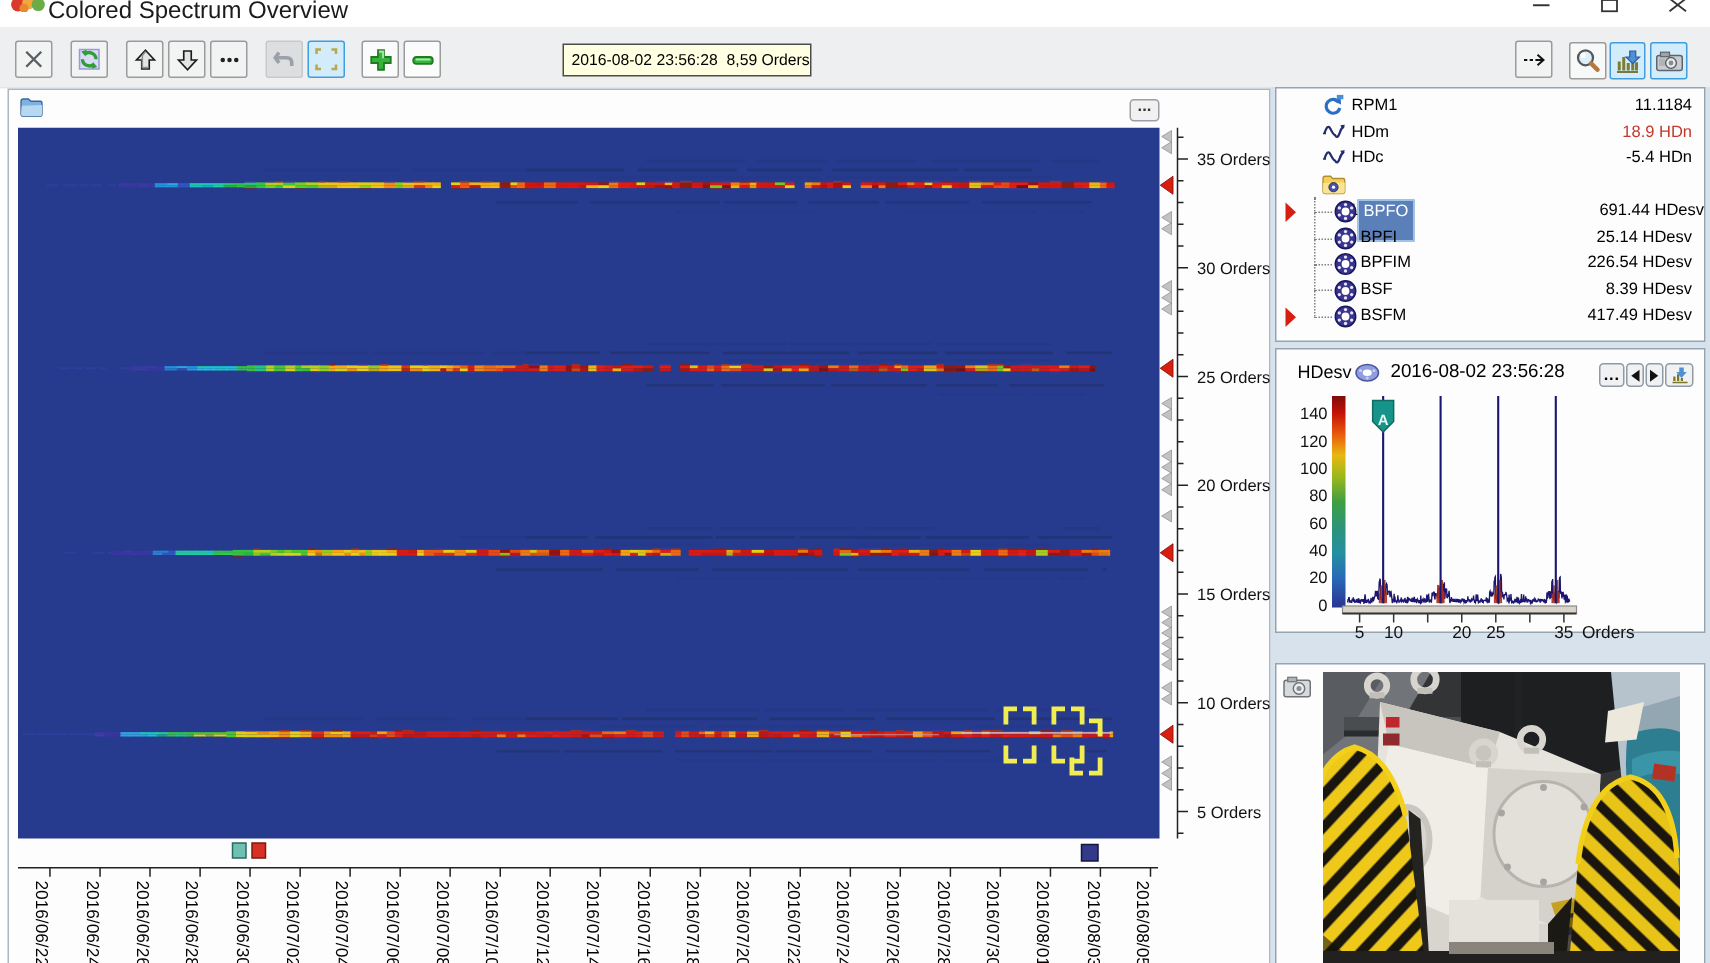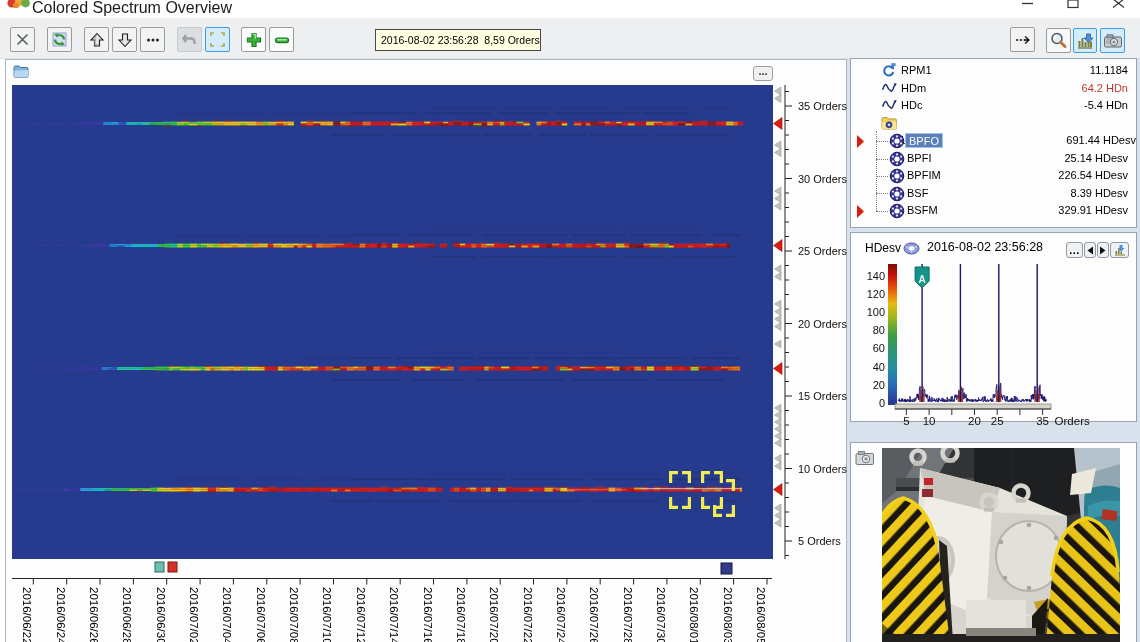--- a/index.html
+++ b/index.html
@@ -1417,21 +1417,21 @@
         <rect x="10.2" y="0.2" width="4.4" height="3" fill="#4a8fd4"></rect>
       </svg></div>
     <span class="abs" style="left:50px;top:5px">RPM1</span>
     <span class="abs" style="right:8px;top:5px;color:#000">11.1184</span>
     <div class="abs" style="left:30px;top:21.5px"><svg width="16" height="14" viewBox="0 0 16 14">
         <path d="M1 8 h2" stroke="#333" stroke-width="1"></path>
         <path d="M2 8 Q4 1 6 5 T9 9 Q10.5 12 12 8 Q13 4.5 15 3" fill="none" stroke="#232d6e" stroke-width="1.5"></path>
         <path d="M12.5 2.5 L15.6 2.2 L14.2 5.2 Z" fill="#232d6e"></path>
       </svg></div>
     <span class="abs" style="left:50px;top:22.5px">HDm</span>
-    <span class="abs" style="right:8px;top:22.5px;color:#c0392b">64.2 HDn</span>
+    <span class="abs" style="right:8px;top:22.5px;color:#c0392b">18.9 HDn</span>
     <div class="abs" style="left:30px;top:39.0px"><svg width="16" height="14" viewBox="0 0 16 14">
         <path d="M1 8 h2" stroke="#333" stroke-width="1"></path>
         <path d="M2 8 Q4 1 6 5 T9 9 Q10.5 12 12 8 Q13 4.5 15 3" fill="none" stroke="#232d6e" stroke-width="1.5"></path>
         <path d="M12.5 2.5 L15.6 2.2 L14.2 5.2 Z" fill="#232d6e"></path>
       </svg></div>
     <span class="abs" style="left:50px;top:40.0px">HDc</span>
     <span class="abs" style="right:8px;top:40.0px;color:#000">-5.4 HDn</span>
     <div class="abs" style="left:30px;top:56.5px"><svg width="17" height="14" viewBox="0 0 17 14">
         <path d="M1 3 Q1 1.5 2.5 1.5 L6 1.5 L7.5 3 L14.5 3 Q15.5 3 15.5 4.5 L15.5 11.5 Q15.5 13 14 13 L2.5 13 Q1 13 1 11.5 Z" fill="#f4cf5c" stroke="#b08f2a" stroke-width="0.9"></path>
         <path d="M1.2 6 L15.5 5.6 L15.5 11.5 Q15.5 13 14 13 L2.5 13 Q1 13 1 11.5 Z" fill="#fbe394"></path>
@@ -1448,21 +1448,21 @@
         <circle cx="8" cy="8" r="2.6" fill="#fff"></circle>
         <g fill="#e8e8f8">
           <circle cx="8" cy="3.4" r="1.1"></circle>
           <circle cx="12.1" cy="5.6" r="1.1"></circle>
           <circle cx="12.1" cy="10.4" r="1.1"></circle>
           <circle cx="8" cy="12.6" r="1.1"></circle>
           <circle cx="3.9" cy="10.4" r="1.1"></circle>
           <circle cx="3.9" cy="5.6" r="1.1"></circle>
         </g>
       </svg></div>
-    <span class="abs" style="left:54px;top:74.0px;background:#5b7fb8;border:1px solid #9ec4ea;color:#fff;padding:0 3px;height:15px;line-height:14px">BPFO</span>
+    <span class="abs" style="left:54px;top:74.0px;background:#5b7fb8;border:1px solid #9ec4ea;color:#fff;padding:0 3px;height:28px;line-height:14px">BPFO</span>
     <span class="abs" style="right:0;top:75.0px;color:#000">691.44 HDesv</span>
     <div class="abs" style="left:38px;top:91.5px"><svg width="16" height="16" viewBox="0 0 16 16">
         <circle cx="8" cy="8" r="6.8" fill="#3a3690"></circle>
         <circle cx="8" cy="8" r="6.8" fill="none" stroke="#191660" stroke-width="1"></circle>
         <circle cx="8" cy="8" r="2.6" fill="#fff"></circle>
         <g fill="#e8e8f8">
           <circle cx="8" cy="3.4" r="1.1"></circle>
           <circle cx="12.1" cy="5.6" r="1.1"></circle>
           <circle cx="12.1" cy="10.4" r="1.1"></circle>
           <circle cx="8" cy="12.6" r="1.1"></circle>
@@ -1512,21 +1512,21 @@
         <g fill="#e8e8f8">
           <circle cx="8" cy="3.4" r="1.1"></circle>
           <circle cx="12.1" cy="5.6" r="1.1"></circle>
           <circle cx="12.1" cy="10.4" r="1.1"></circle>
           <circle cx="8" cy="12.6" r="1.1"></circle>
           <circle cx="3.9" cy="10.4" r="1.1"></circle>
           <circle cx="3.9" cy="5.6" r="1.1"></circle>
         </g>
       </svg></div>
     <span class="abs" style="left:56px;top:145.0px">BSFM</span>
-    <span class="abs" style="right:8px;top:145.0px;color:#000">329.91 HDesv</span>
+    <span class="abs" style="right:8px;top:145.0px;color:#000">417.49 HDesv</span>
     <div class="abs" style="left:25px;top:72px;width:1px;height:80px;border-left:1px dotted #808080"></div>
     <div class="abs" style="left:25px;top:82px;width:12px;height:1px;border-top:1px dotted #808080"></div>
     <div class="abs" style="left:25px;top:100px;width:12px;height:1px;border-top:1px dotted #808080"></div>
     <div class="abs" style="left:25px;top:117px;width:12px;height:1px;border-top:1px dotted #808080"></div>
     <div class="abs" style="left:25px;top:134px;width:12px;height:1px;border-top:1px dotted #808080"></div>
     <div class="abs" style="left:25px;top:152px;width:12px;height:1px;border-top:1px dotted #808080"></div>
   </div>
 <div class="panel" style="left:850px;top:232px;width:287px;height:190px">
     <span class="abs" style="left:14px;top:8px;font-size:12px">HDesv</span>
 <svg class="abs" width="17" height="13" style="left:52px;top:9px" viewBox="0 0 17 13">

